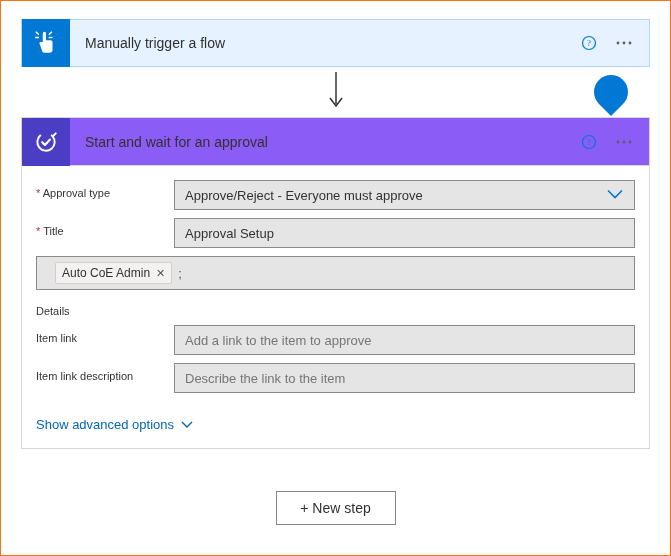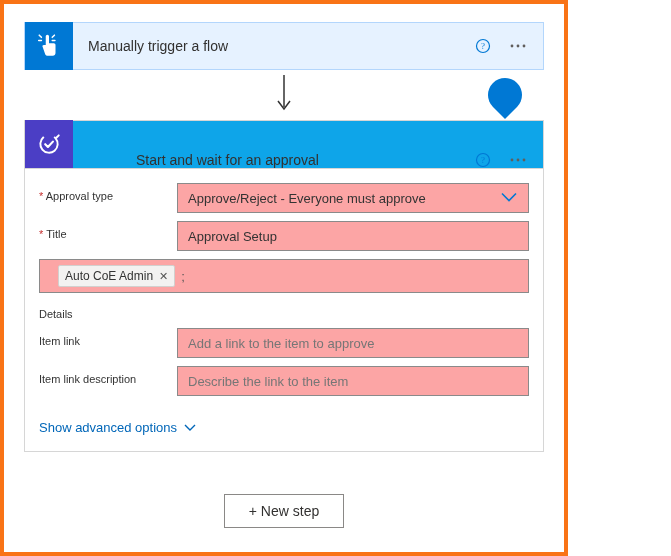--- a/index.html
+++ b/index.html
@@ -5,23 +5,23 @@
   * { box-sizing: border-box; }
   body {
     margin: 0;
     padding: 0;
     font-family: "Segoe UI", -apple-system, sans-serif;
     font-size: 13px;
     color: #323130;
     background: #fff;
   }
   .canvas {
-    width: 568px;
+    width: 671px;
     height: 556px;
-    border: 4px solid #f97316;
+    border: 1px solid #f97316;
     padding: 18px 20px 20px 20px;
   }
 
   
   .trigger-card {
     display: flex;
     align-items: center;
     height: 48px;
     border: 1px solid #b3d6fc;
     background: #e6f2ff;
@@ -71,25 +71,24 @@
     transform: rotate(-45deg);
   }
 
   
   .action-card {
     border: 1px solid #d6d6d6;
     background: #fff;
   }
   .action-header {
     display: flex;
-    align-items: flex-end;
+    align-items: center;
     height: 48px;
-    background: #0ea5e9;
+    background: #8b5cf6;
     border-bottom: 1px solid #d6d6d6;
-    gap: 48px;
   }
   .action-icon {
     width: 48px;
     height: 48px;
     background: #4b3ec5;
     display: flex;
     align-items: center;
     justify-content: center;
     flex: none;
   }
@@ -118,21 +117,21 @@
   .req::before {
     content: "* ";
     color: #c63030;
   }
   .field {
     flex: 1;
   }
   .select, .textbox, .tokenbox {
     width: 100%;
     border: 1px solid #8a8a8a;
-    background: #fca5a5;
+    background: #e5e5e5;
     font-family: inherit;
     font-size: 13px;
     color: #333;
   }
   .select {
     height: 30px;
     display: flex;
     align-items: center;
     padding: 0 10px;
     position: relative;

